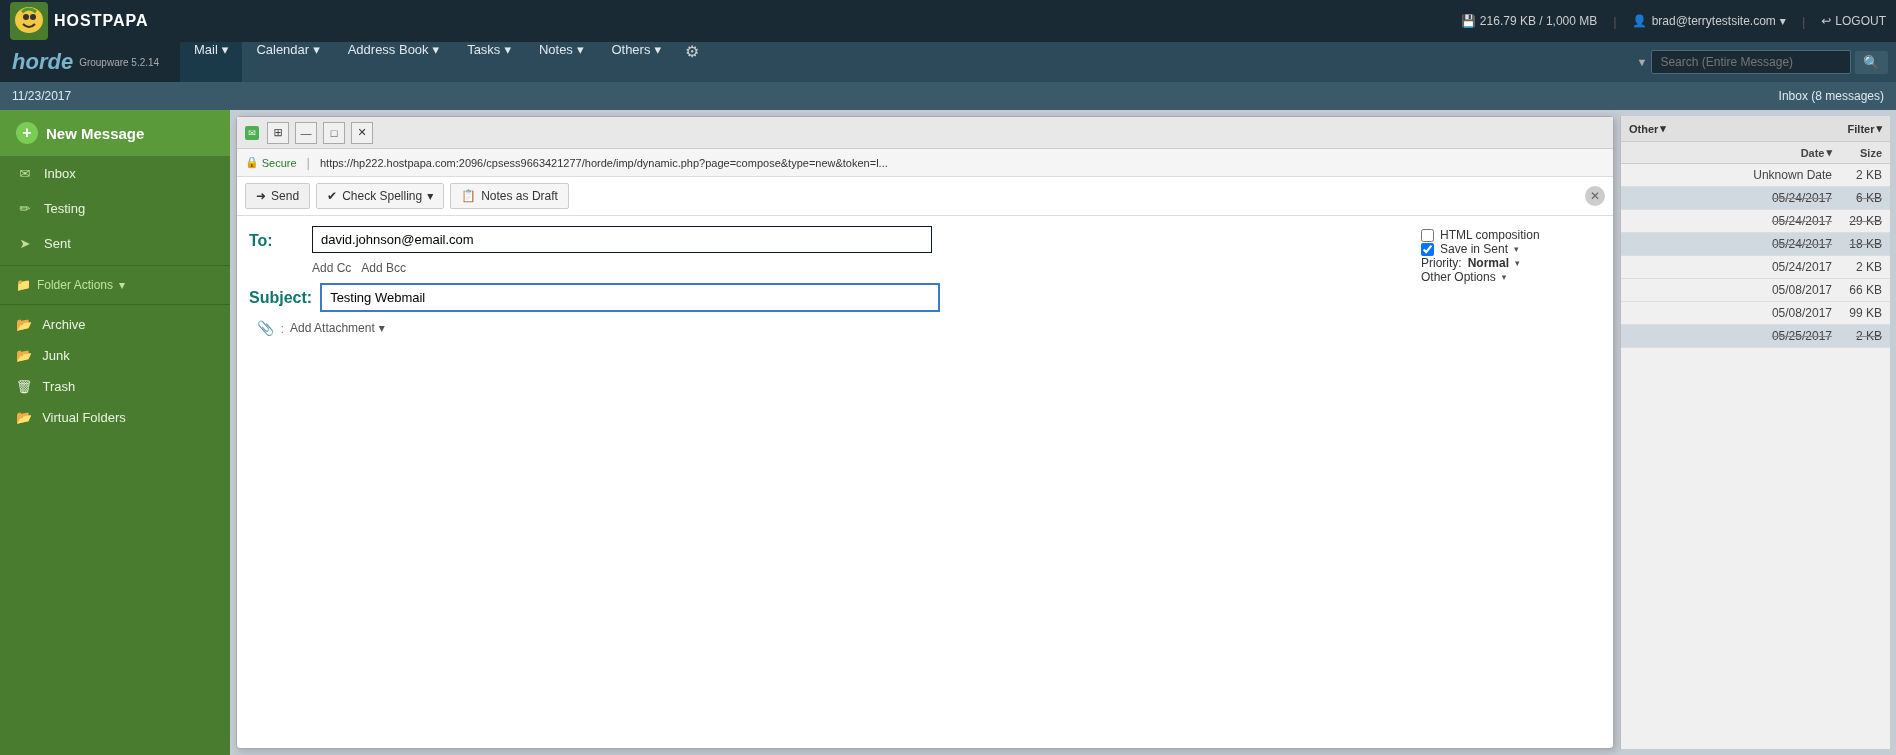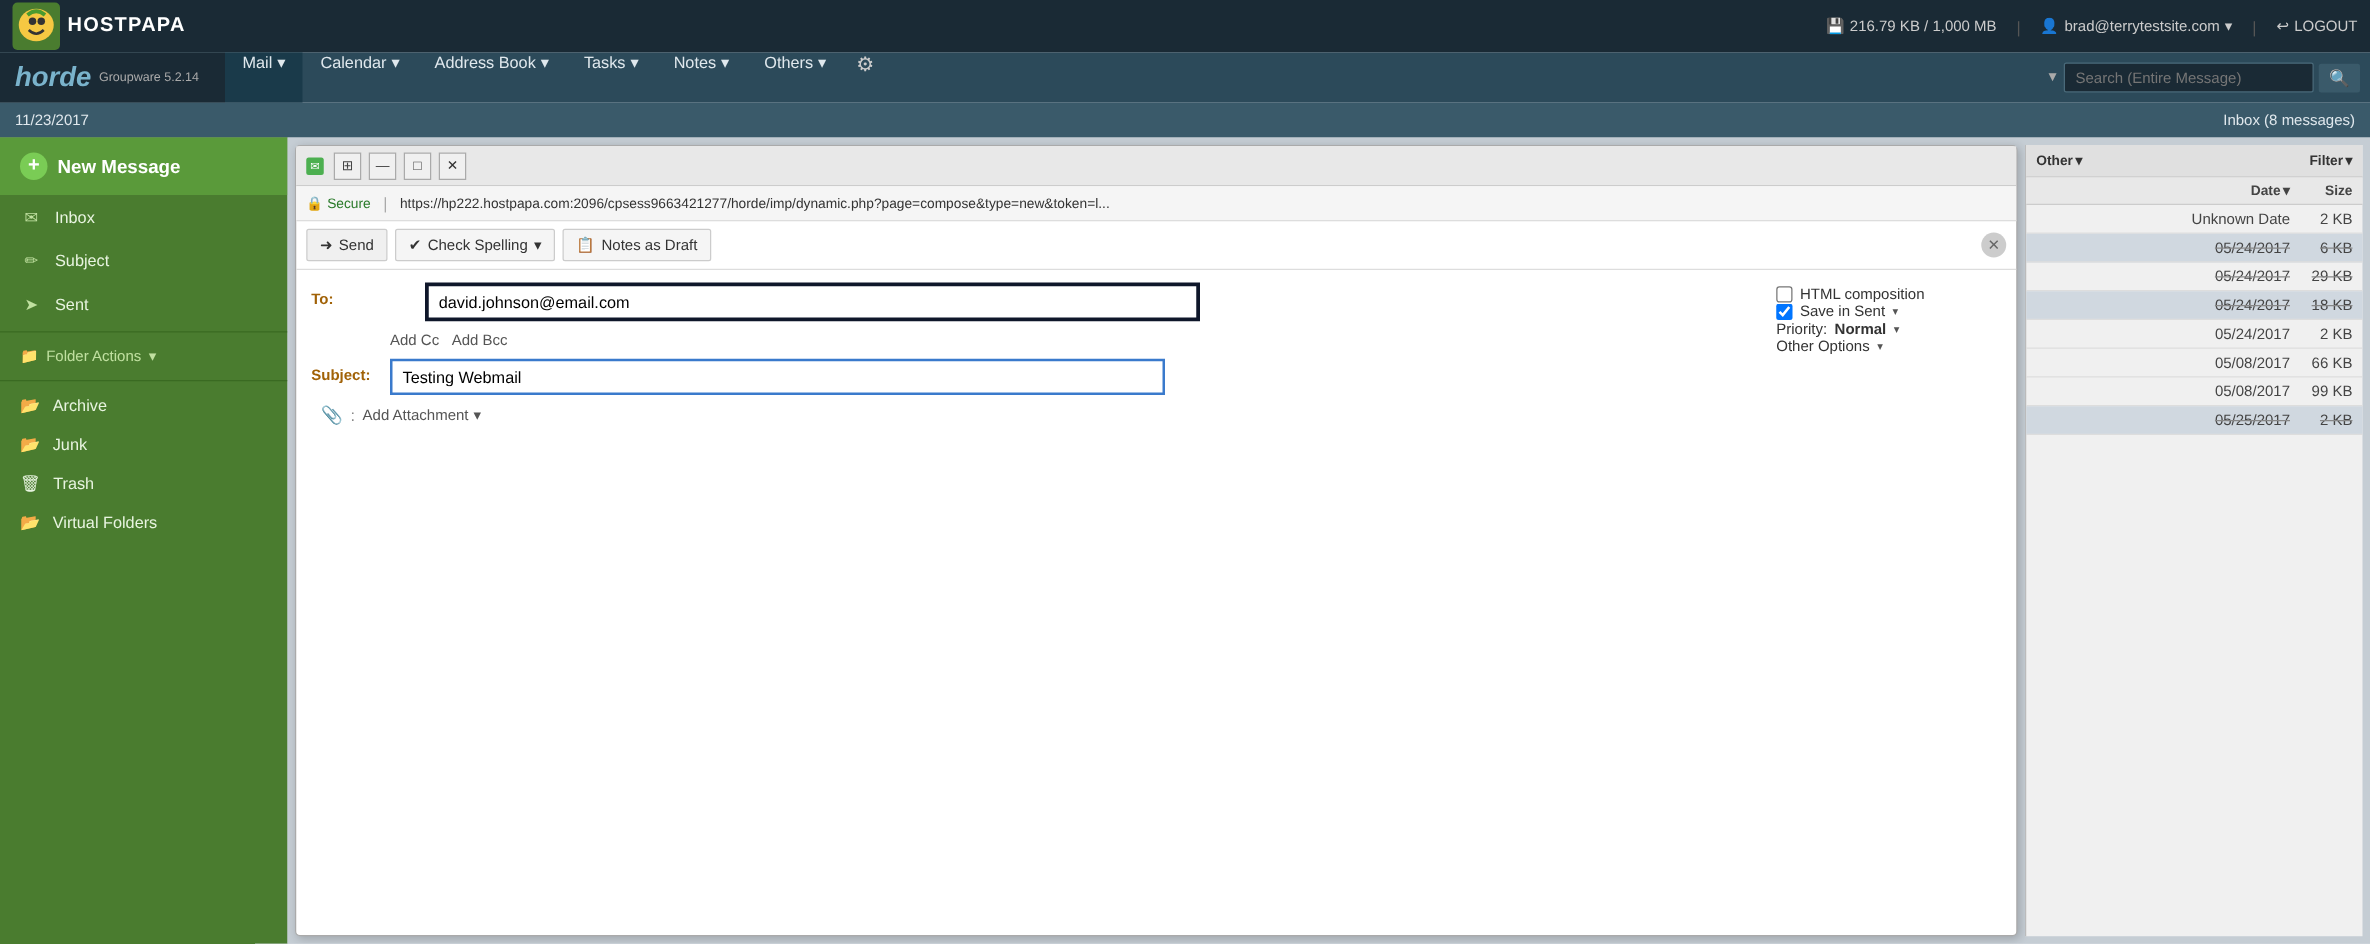--- a/index.html
+++ b/index.html
@@ -256,34 +256,33 @@
       padding: 10px 12px;
       flex: 1;
       display: flex;
       flex-direction: column;
       gap: 8px;
     }
     .compose-row {
       display: flex; align-items: flex-start; gap: 8px;
     }
     .compose-label {
-      font-size: 12px;
-      color: #a16207;
+      font-size: 16px;
+      color: #0f766e;
       font-weight: bold;
       min-width: 55px;
       padding-top: 6px;
     }
     .to-input {
       flex: 1;
       max-width: 620px;
       padding: 5px 8px;
-      border: 3px solid #0f172a;
+      border: 1px solid #0f172a;
       font-size: 13px;
       outline: none;
-      margin-left: 28px;
     }
     .add-links {
       display: flex; gap: 10px;
       padding-left: 63px;
     }
     .add-link {
       color: #555;
       font-size: 12px;
       cursor: pointer;
       text-decoration: none;
@@ -473,21 +472,21 @@
     <button class="new-message-btn">
       <div class="new-msg-icon">+</div>
       <span>New Message</span>
     </button>
     <div class="sidebar-item">
       <span class="item-icon">✉</span>
       <span>Inbox</span>
     </div>
     <div class="sidebar-item">
       <span class="item-icon">✏</span>
-      <span>Subject</span>
+      <span>Testing</span>
     </div>
     <div class="sidebar-item">
       <span class="item-icon">➤</span>
       <span>Sent</span>
     </div>
     <div class="sidebar-divider"></div>
     <div class="folder-actions">
       <span>📁</span>
       <span>Folder Actions</span>
       <span>▾</span>

